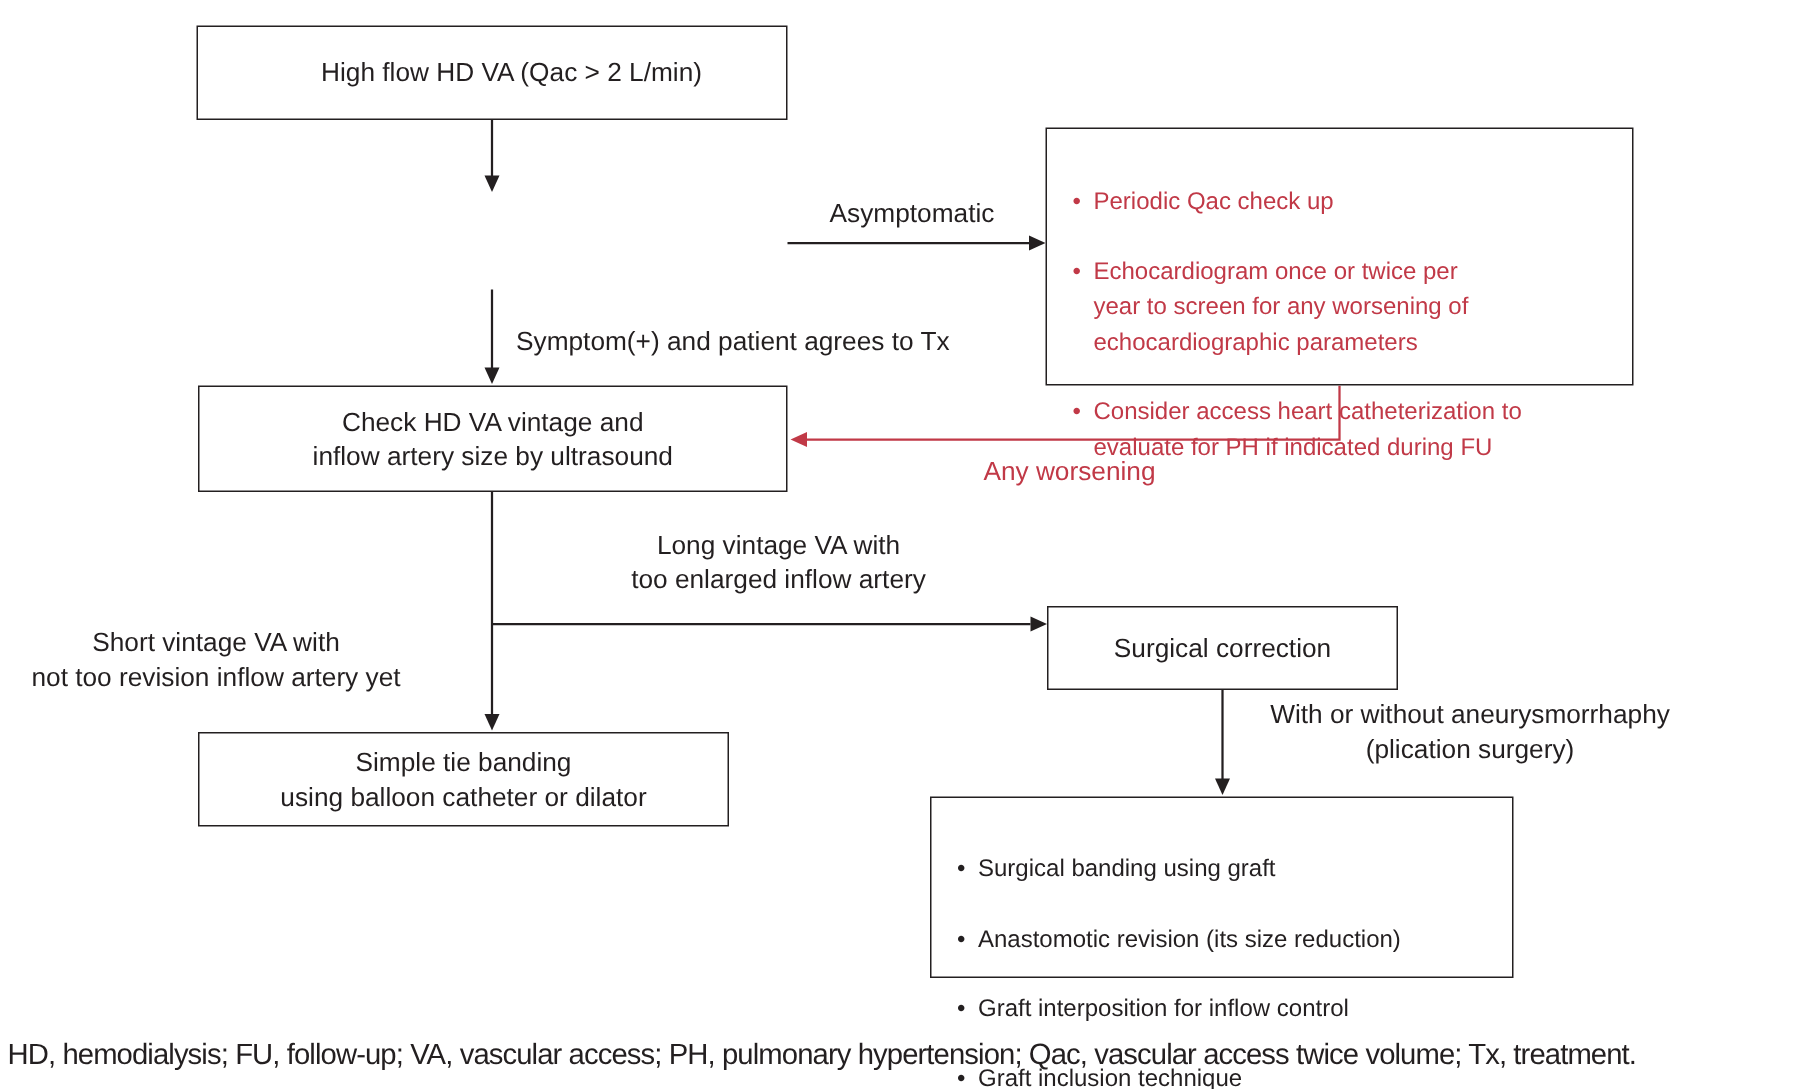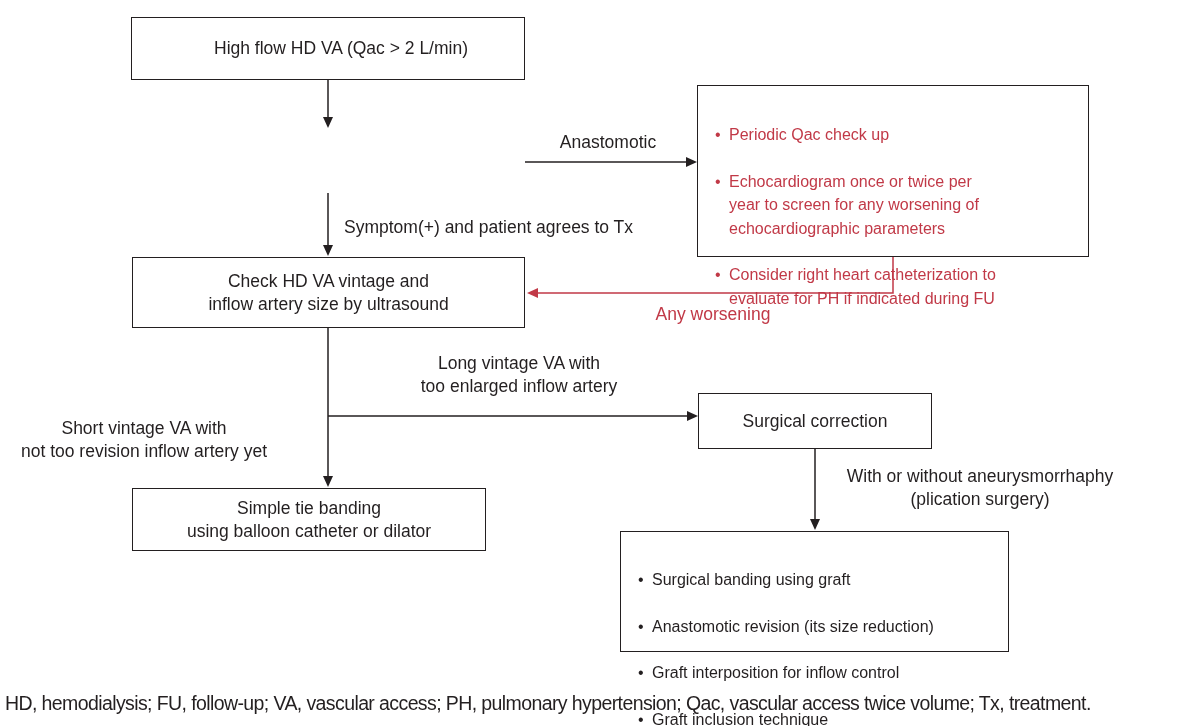--- a/index.html
+++ b/index.html
@@ -74,40 +74,40 @@
   </svg>
 
   <div class="node" style="left:131px;top:17px;width:394px;height:63px;padding-left:26px;">High flow HD VA (Qac &gt; 2 L/min)</div>
 
 
   <div class="node bullets red-text" style="left:697px;top:85px;width:392px;height:172px;padding:14px 8px 0 14px;">
     <div class="bullet-item">Periodic Qac check up</div>
     <div class="bullet-item">Echocardiogram once or twice per
 year to screen for any worsening of
 echocardiographic parameters</div>
-    <div class="bullet-item">Consider right heart catheterization to
+    <div class="bullet-item">Consider access heart catheterization to
 evaluate for PH if indicated during FU</div>
   </div>
 
   <div class="node" style="left:132px;top:257px;width:393px;height:71px;">Check HD VA vintage and
 inflow artery size by ultrasound</div>
 
-  <div class="node" style="left:698px;top:393px;width:234px;height:56px;">Surgical correction</div>
+  <div class="node" style="left:698px;top:404px;width:234px;height:56px;">Surgical correction</div>
 
   <div class="node" style="left:132px;top:488px;width:354px;height:63px;">Simple tie banding
 using balloon catheter or dilator</div>
 
   <div class="node bullets" style="left:620px;top:531px;width:389px;height:121px;padding:13px 8px 0 14px;">
     <div class="bullet-item">Surgical banding using graft</div>
     <div class="bullet-item">Anastomotic revision (its size reduction)</div>
     <div class="bullet-item">Graft interposition for inflow control</div>
     <div class="bullet-item">Graft inclusion technique</div>
   </div>
 
-  <div class="label" style="left:540px;top:131px;width:136px;">Anastomotic</div>
+  <div class="label" style="left:540px;top:131px;width:136px;">Asymptomatic</div>
 
   <div class="label nowrap" style="left:344px;top:216px;">Symptom(+) and patient agrees to Tx</div>
 
   <div class="label red-text" style="left:638px;top:303px;width:150px;">Any worsening</div>
 
   <div class="label" style="left:405px;top:352px;width:228px;">Long vintage VA with
 too enlarged inflow artery</div>
 
   <div class="label" style="left:18px;top:417px;width:252px;">Short vintage VA with
 not too revision inflow artery yet</div>

